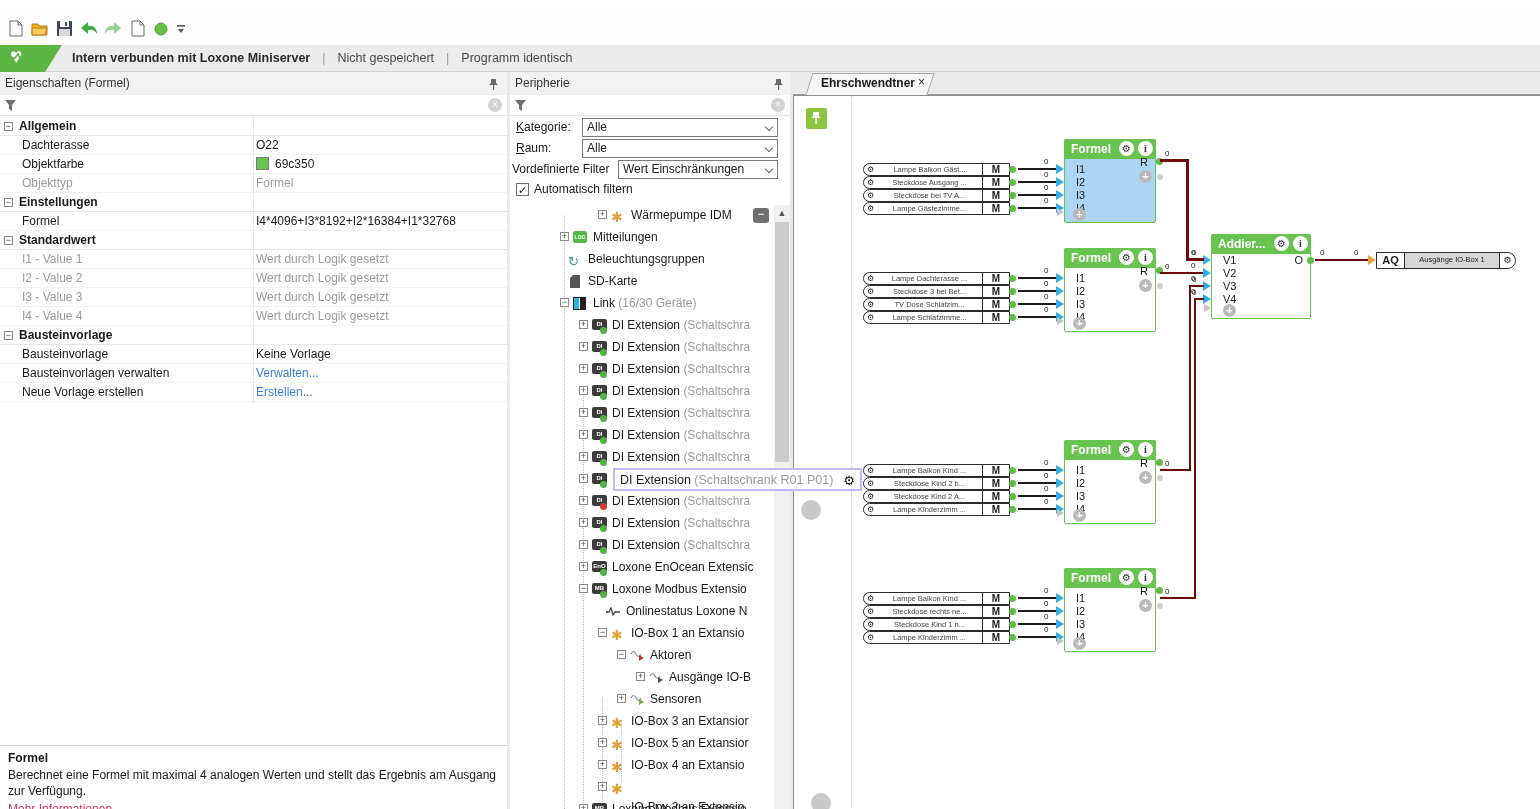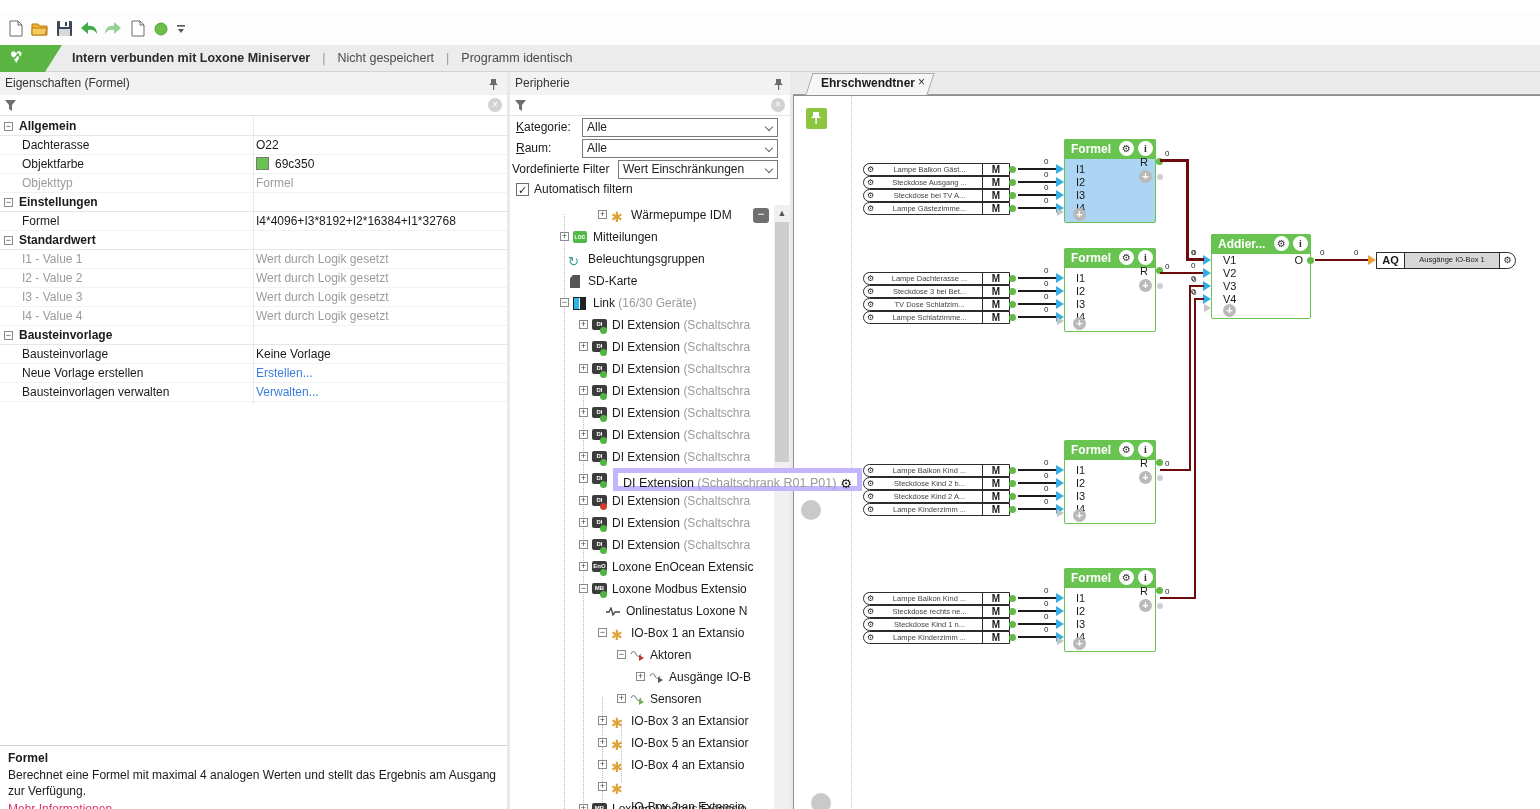--- a/index.html
+++ b/index.html
@@ -73,21 +73,21 @@
   .i-link{position:absolute;left:0;top:2px;width:13px;height:13px;border:1px solid #222;background:#fff;}
   .i-link span:first-child{position:absolute;left:0;top:0;width:5px;height:11px;background:#29b6e8;}
   .i-link span:last-child{position:absolute;right:0;top:0;width:5px;height:11px;background:#222;}
   .guide{position:absolute;width:1px;border-left:1px dotted #bdbdbd;}
   .vscroll{position:absolute;left:264px;top:133px;width:16px;bottom:0;background:#f0f0f0;}
   .vs-up{position:absolute;left:0;top:0;width:16px;height:16px;color:#555;font-size:9px;text-align:center;line-height:16px;}
   .vs-thumb{position:absolute;left:1px;top:17px;width:14px;height:240px;background:#cdcdcd;}
   .collapse-btn{position:absolute;left:243px;top:136px;width:16px;height:15px;background:#6f6f6f;border-radius:3px;color:#fff;font-size:12px;line-height:13px;text-align:center;z-index:5;}
 
   
-  .ttip{position:absolute;left:613px;top:396px;width:249px;height:23px;background:#fff;border:5px solid #c4b5fd;z-index:60;font-size:12.5px;line-height:21px;padding:0 5px;white-space:nowrap;}
+  .ttip{position:absolute;left:613px;top:396px;width:249px;height:23px;background:#fff;border:2px solid #c4b5fd;z-index:60;font-size:12.5px;line-height:21px;padding:0 5px;white-space:nowrap;}
   .ttip .gear{float:right;font-size:13px;color:#111;}
 
   
   .tabbar{position:absolute;left:0;top:0;right:0;height:23px;background:#ebebeb;border-bottom:1px solid #9a9a9a;}
   .tab-bg{position:absolute;left:16px;top:1px;width:122px;height:22px;background:#f6f6f6;border:1px solid #aaa;border-bottom:none;transform:skewX(-18deg);}
   .tab-t{position:absolute;left:28px;top:0;height:23px;line-height:22px;font-size:12px;font-weight:bold;color:#1a1a1a;}
   .tab-x{position:absolute;left:125px;top:0;height:23px;line-height:21px;font-size:12px;color:#333;}
   .canvas{position:absolute;left:0;top:23px;width:747px;height:714px;background:#fff;border-top:1px solid #8e8e8e;border-left:1px solid #8e8e8e;overflow:hidden;}
   .pinbtn{position:absolute;left:12px;top:12px;width:21px;height:21px;background:#8cc63e;border-radius:2px;}
   .dotline{position:absolute;left:57px;top:0;height:714px;border-left:1px dotted #c6c6c6;}
@@ -222,26 +222,26 @@
           <div class="prow">
             <span class="pname gray">I4 - Value 4</span>
             <span class="pval gray">Wert durch Logik gesetzt</span>
           </div>
           <div class="prow sec"><span class="expbox">−</span><span>Bausteinvorlage</span></div>
           <div class="prow">
             <span class="pname">Bausteinvorlage</span>
             <span class="pval">Keine Vorlage</span>
           </div>
           <div class="prow">
+            <span class="pname">Bausteinvorlagen verwalten</span>
+            <span class="pval linkv">Verwalten...</span>
+          </div>
+          <div class="prow">
             <span class="pname">Neue Vorlage erstellen</span>
             <span class="pval linkv">Erstellen...</span>
-          </div>
-          <div class="prow">
-            <span class="pname">Bausteinvorlagen verwalten</span>
-            <span class="pval linkv">Verwalten...</span>
           </div>
         </div>
       <div class="coldiv"></div>
       <div class="helpbox">
         <div class="ht">Formel</div>
         <div style="line-height:16px;">Berechnet eine Formel mit maximal 4 analogen Werten und stellt das Ergebnis am Ausgang zur Verfügung.</div>
         <div class="hl">Mehr Informationen</div>
       </div>
     </div>
     <div class="split" style="left:507px;"></div>

